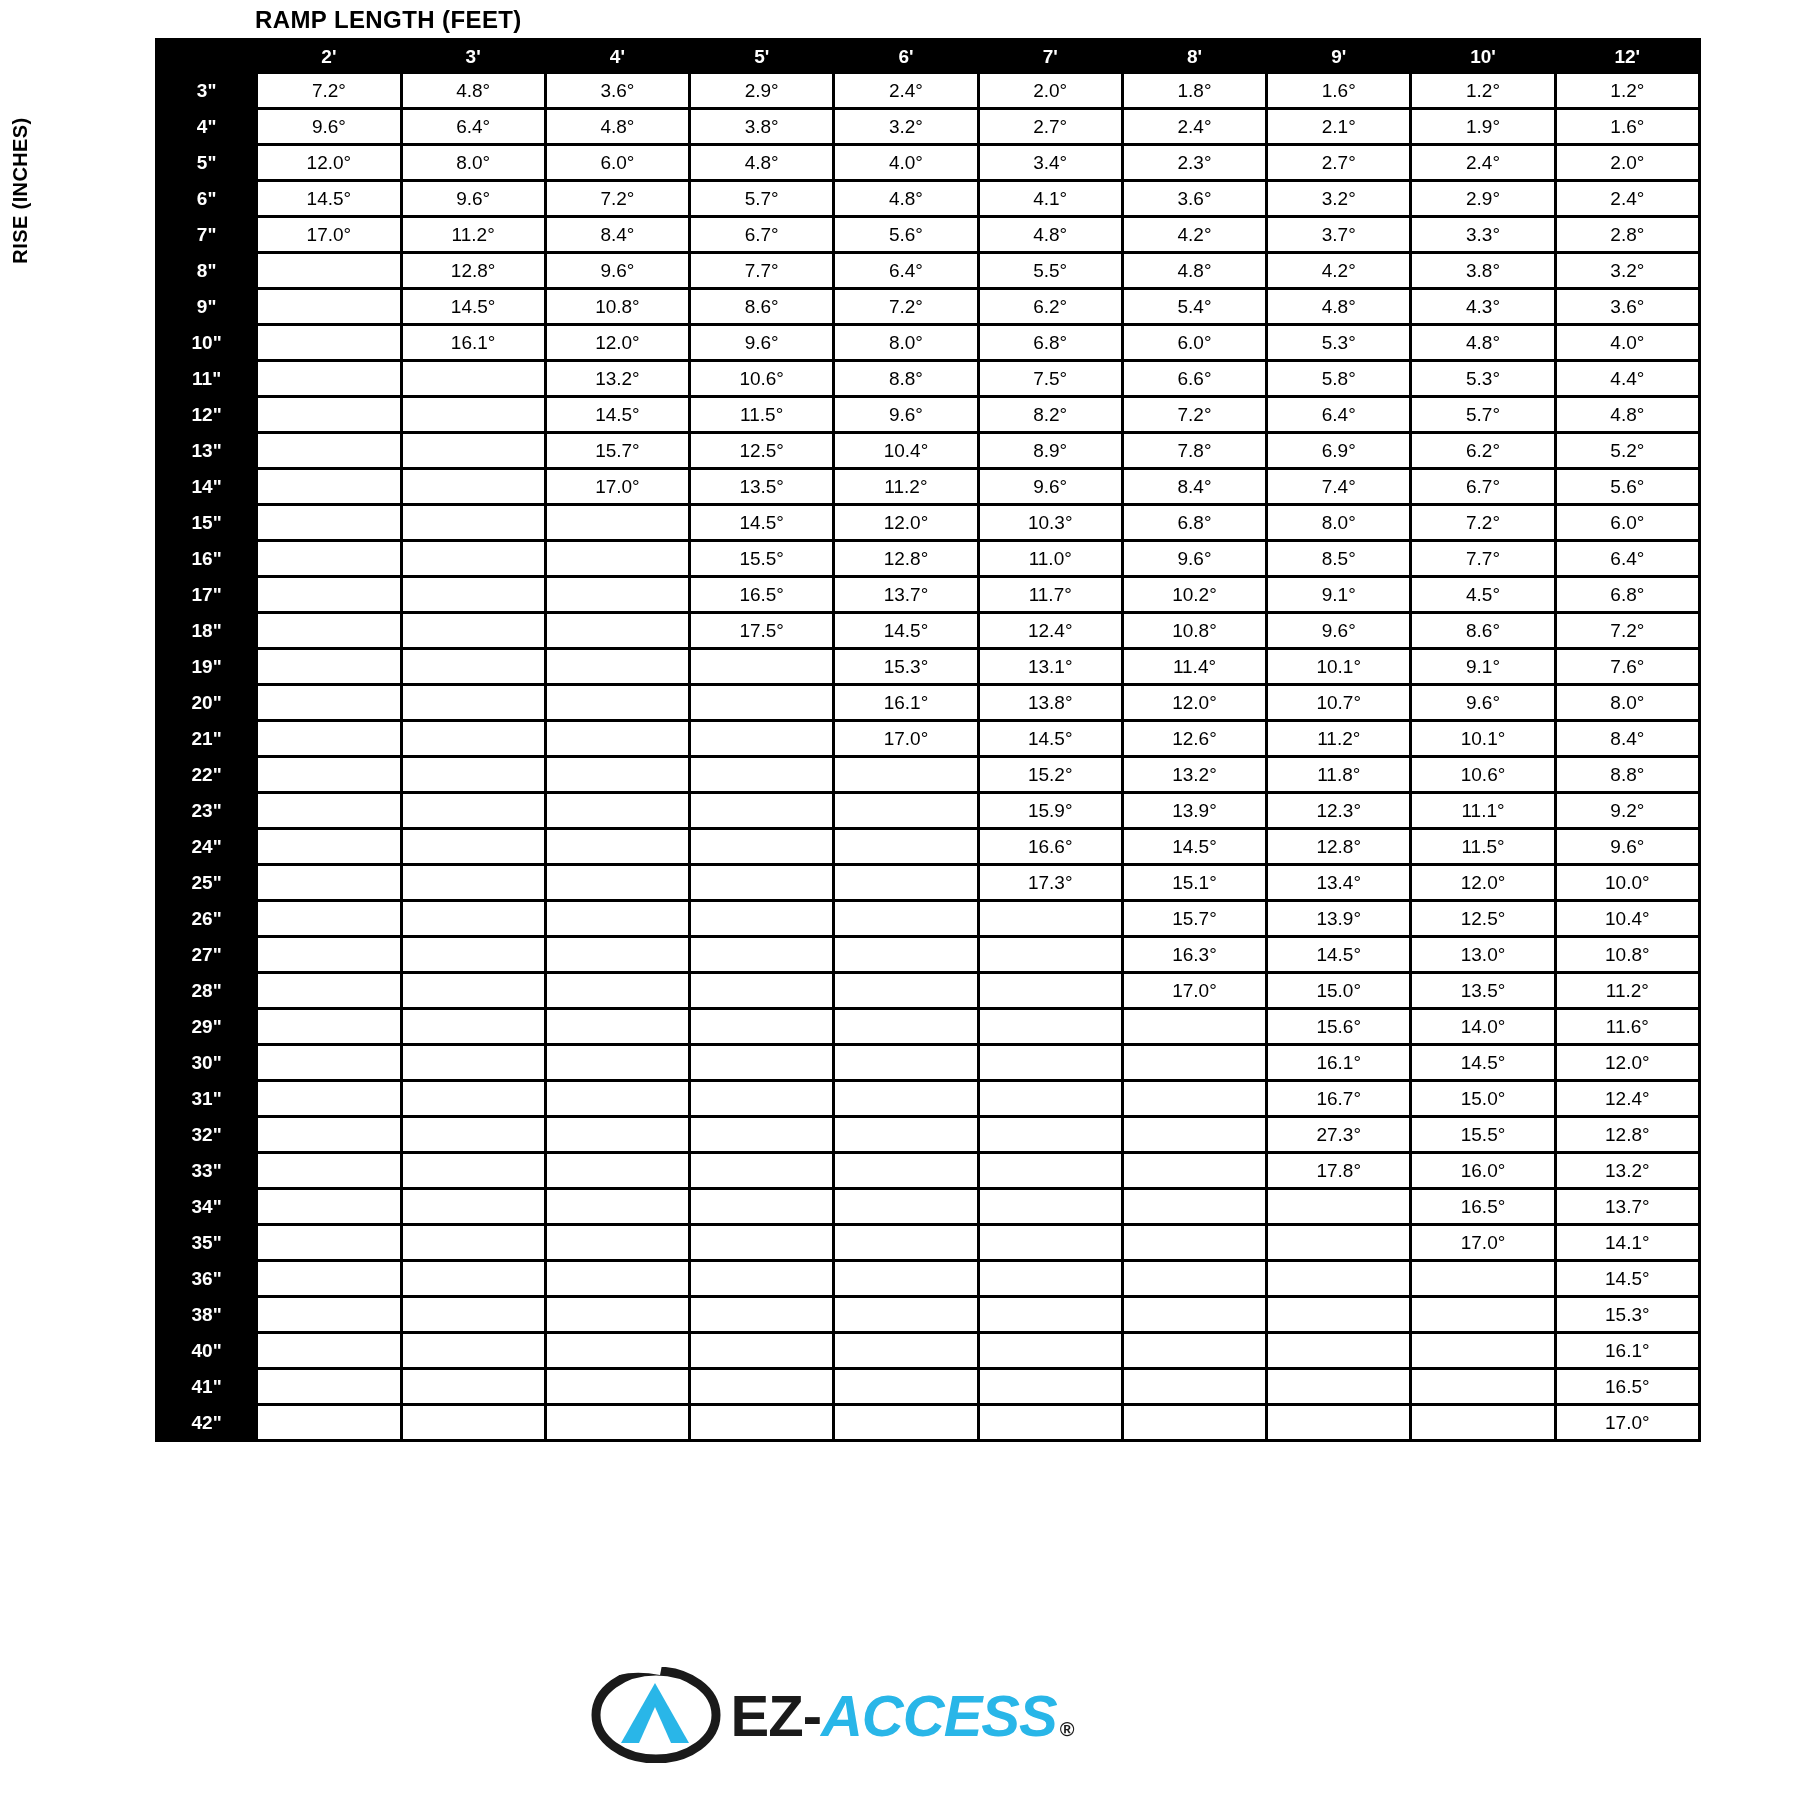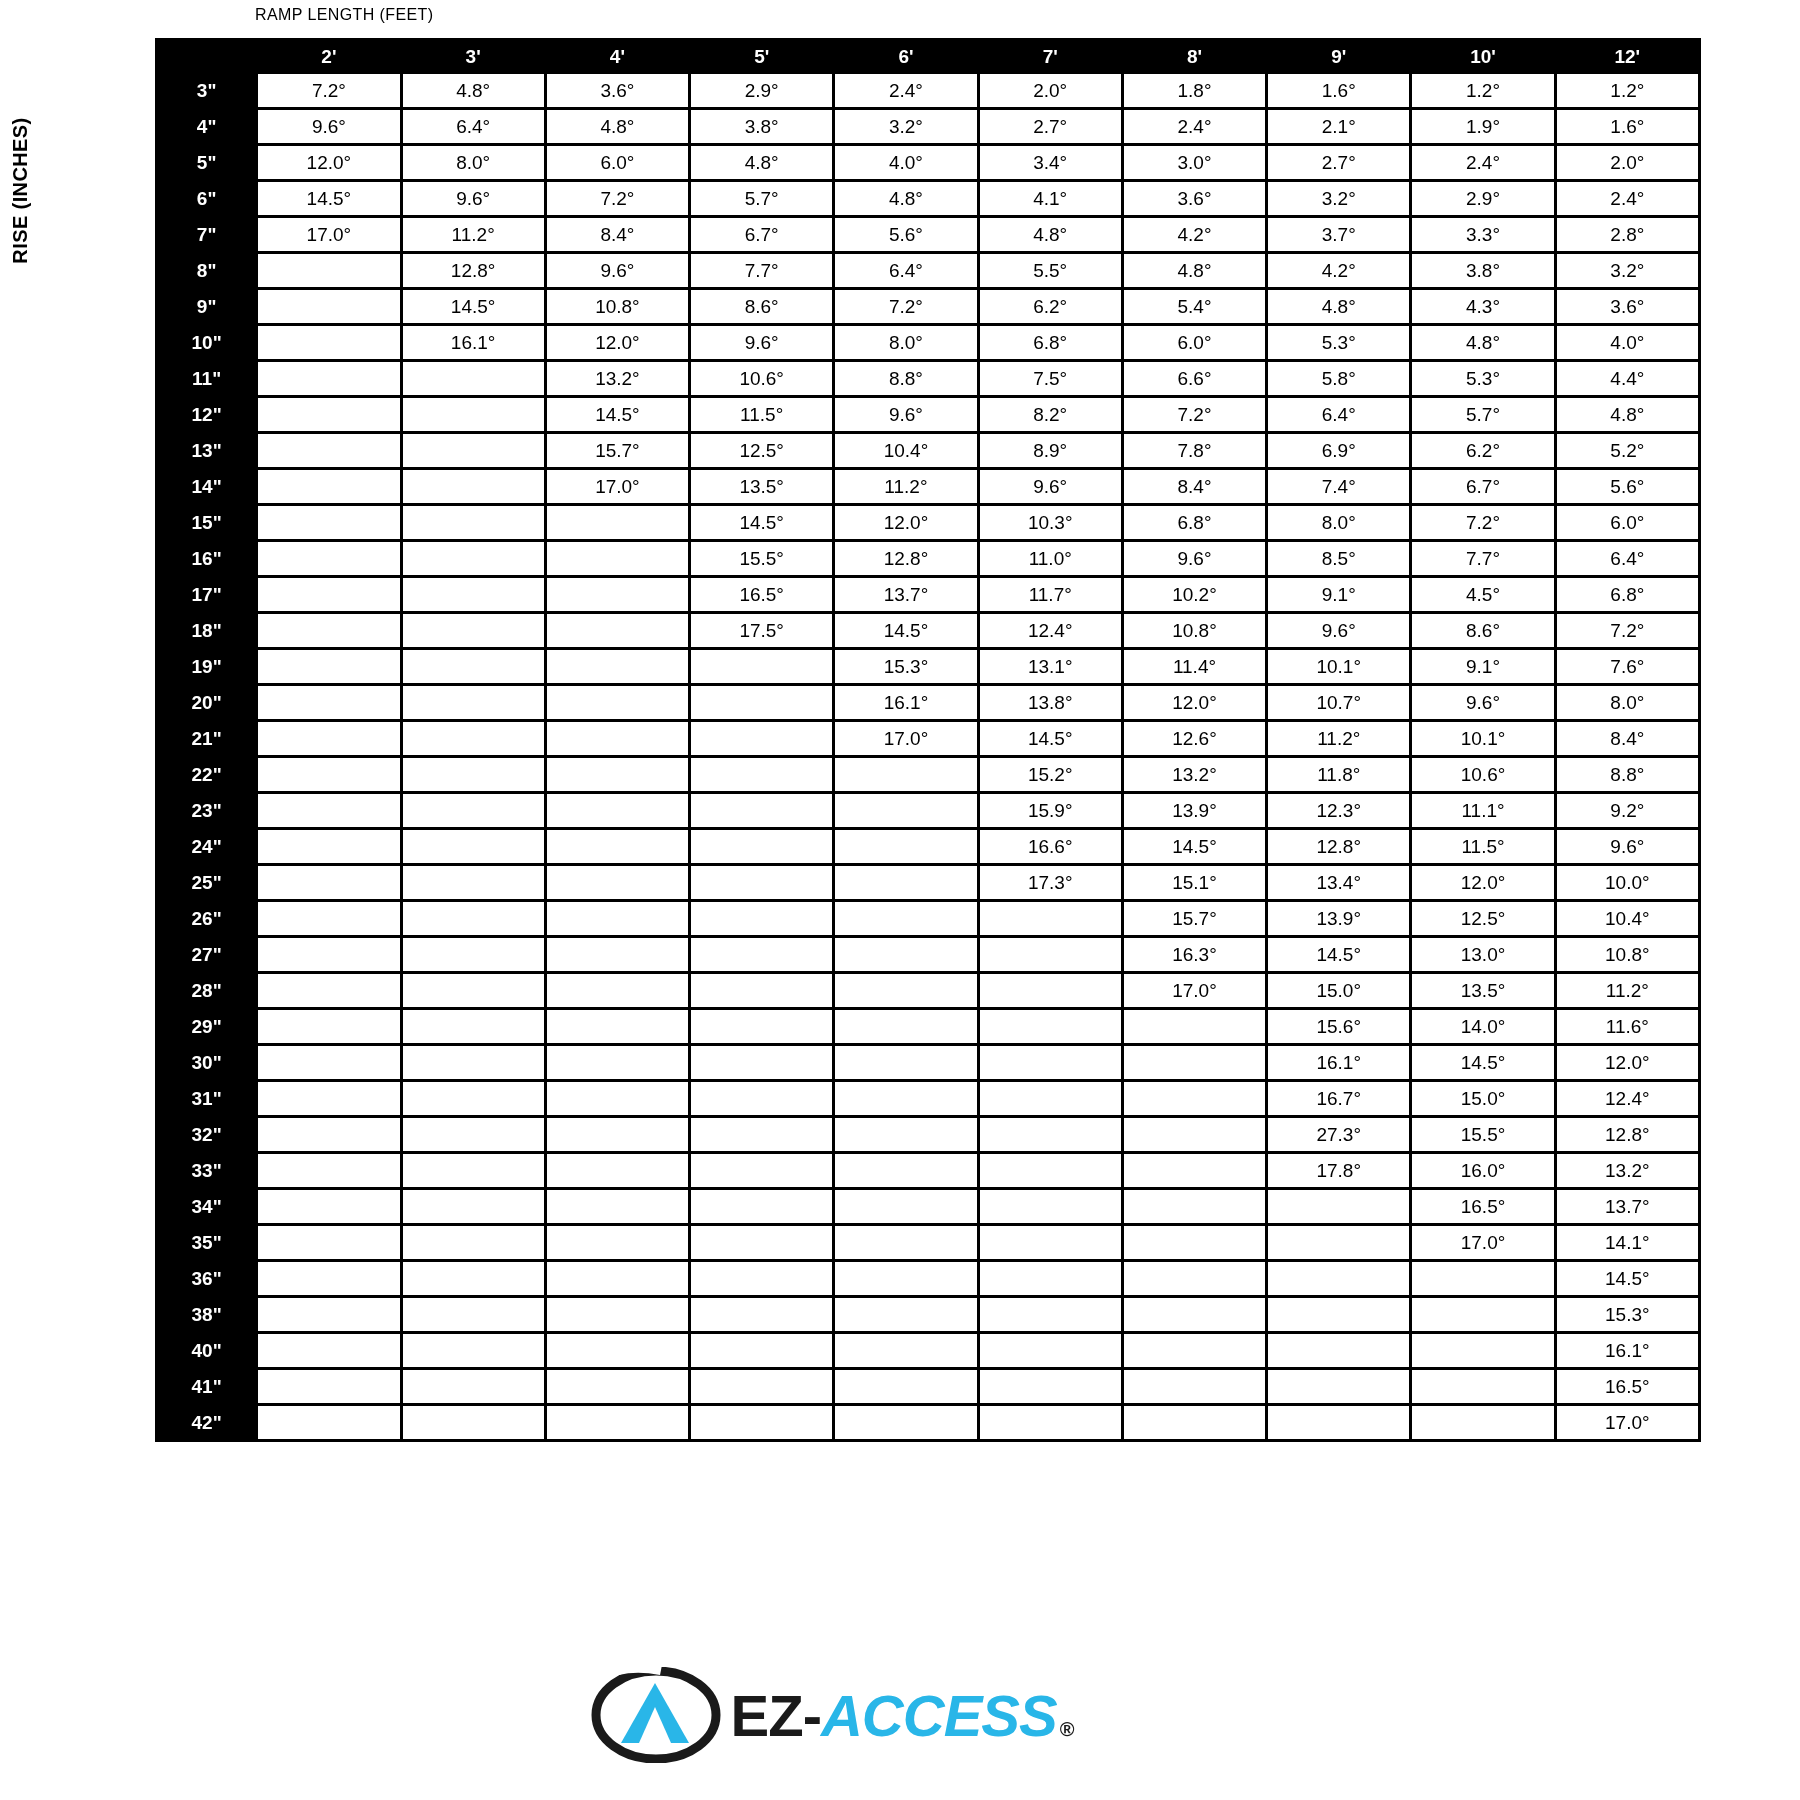--- a/index.html
+++ b/index.html
@@ -19,22 +19,22 @@
     position: absolute;
     left: 0; top: 0;
     width: 1800px;
     height: 1800px;
   }
   
   #top-title {
     position: absolute;
     left: 255px;
     top: 6px;
-    font-size: 16px;
-    font-weight: normal;
+    font-size: 24px;
+    font-weight: bold;
     letter-spacing: 0.4px;
     white-space: nowrap;
   }
   
   #left-title {
     position: absolute;
     left: 0px;
     top: 60px;
     width: 40px;
     height: 260px;
@@ -205,21 +205,21 @@
             <td class="data">1.6°</td>
           </tr>
           <tr>
             <td class="rowhead">5"</td>
             <td class="data">12.0°</td>
             <td class="data">8.0°</td>
             <td class="data">6.0°</td>
             <td class="data">4.8°</td>
             <td class="data">4.0°</td>
             <td class="data">3.4°</td>
-            <td class="data">3.0°</td>
+            <td class="data">2.3°</td>
             <td class="data">2.7°</td>
             <td class="data">2.4°</td>
             <td class="data">2.0°</td>
           </tr>
           <tr>
             <td class="rowhead">6"</td>
             <td class="data">14.5°</td>
             <td class="data">9.6°</td>
             <td class="data">7.2°</td>
             <td class="data">5.7°</td>

